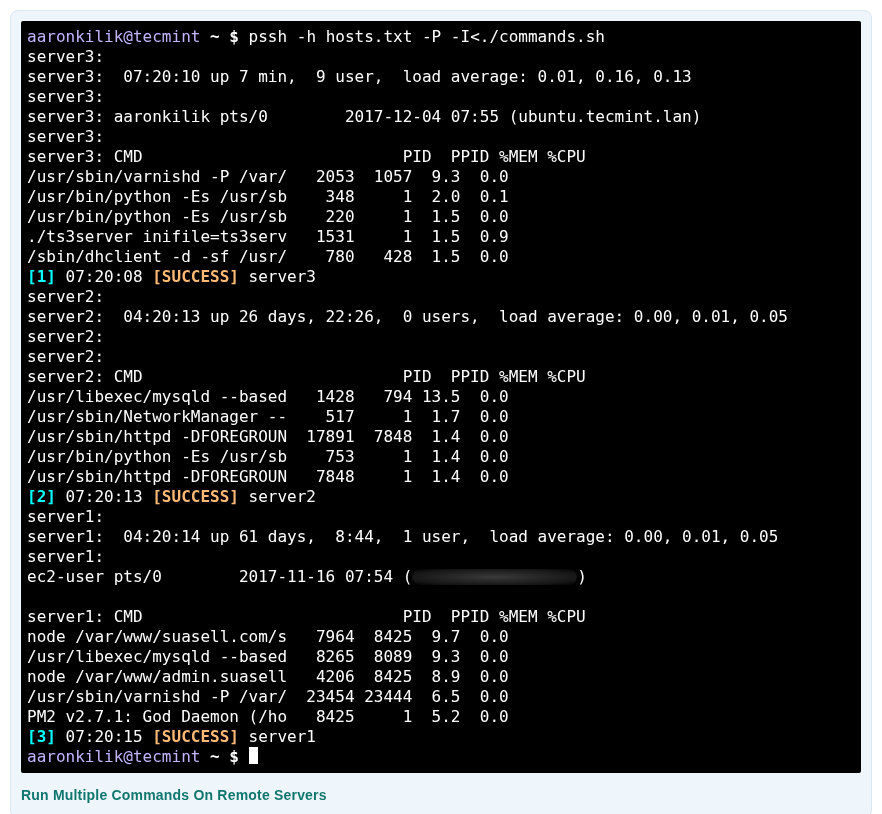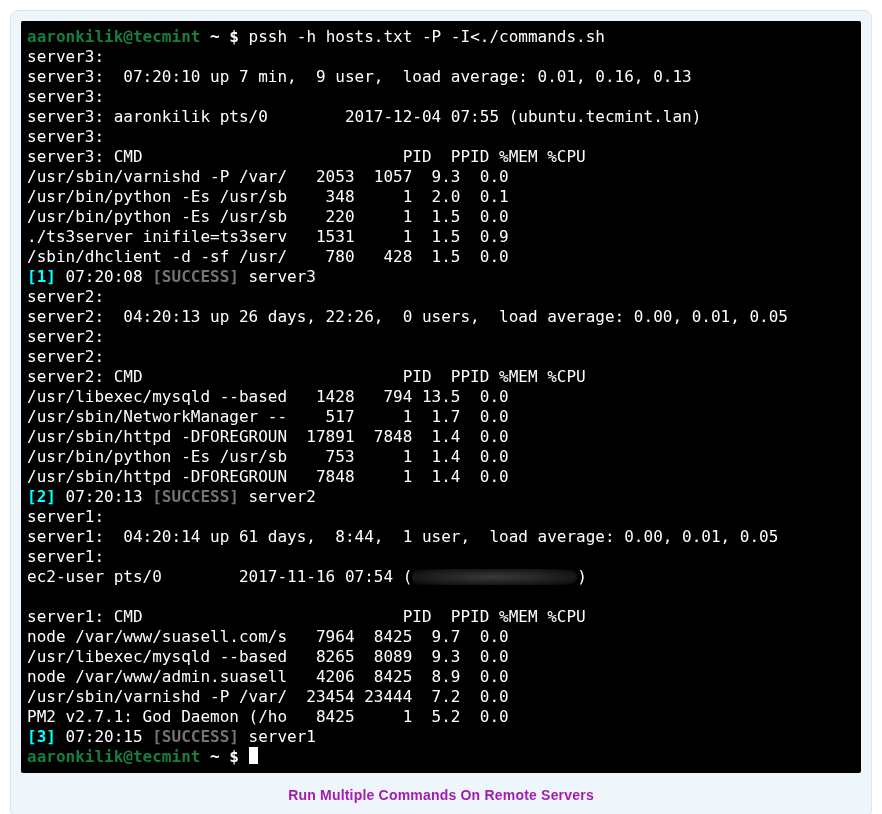--- a/index.html
+++ b/index.html
@@ -22,31 +22,31 @@
     color: #ffffff;
     font-family: "DejaVu Sans Mono", "Menlo", "Consolas", monospace;
     font-size: 16px;
     line-height: 20px;
     white-space: pre;
     padding: 6px 6px 6px 6px;
     border-radius: 2px;
     overflow: hidden;
   }
   .caption {
-    text-align: center;
+    text-align: left;
     font-weight: 700;
     font-size: 14px;
-    color: #a21caf;
+    color: #0f766e;
     margin-top: 14px;
     letter-spacing: 0.2px;
   }
-  .user { color: #15803d; font-weight: bold; }
+  .user { color: #c4b5fd; font-weight: normal; }
   .path { color: #ffffff; font-weight: bold; }
   .cyan { color: #00ffff; font-weight: bold; }
-  .green { color: #737373; font-weight: bold; }
+  .green { color: #fdba74; font-weight: bold; }
   .cursor {
     display: inline-block;
     width: 9px;
     height: 17px;
     background: #ffffff;
     vertical-align: -2px;
   }
   .smudge {
     display: inline-block;
     width: 165px;
@@ -86,18 +86,18 @@
 <span class="cyan">[2]</span><span> 07:20:13 </span><span class="green">[SUCCESS]</span><span> server2</span>
 <span>server1:</span>
 <span>server1:  04:20:14 up 61 days,  8:44,  1 user,  load average: 0.00, 0.01, 0.05</span>
 <span>server1:</span>
 <span>ec2-user pts/0        2017-11-16 07:54 (</span><span class="smudge"></span><span>)</span>
 <span> </span>
 <span>server1: CMD                           PID  PPID %MEM %CPU</span>
 <span>node /var/www/suasell.com/s   7964  8425  9.7  0.0</span>
 <span>/usr/libexec/mysqld --based   8265  8089  9.3  0.0</span>
 <span>node /var/www/admin.suasell   4206  8425  8.9  0.0</span>
-<span>/usr/sbin/varnishd -P /var/  23454 23444  7.2  0.0</span>
+<span>/usr/sbin/varnishd -P /var/  23454 23444  6.5  0.0</span>
 <span>PM2 v2.7.1: God Daemon (/ho   8425     1  5.2  0.0</span>
 <span class="cyan">[3]</span><span> 07:20:15 </span><span class="green">[SUCCESS]</span><span> server1</span>
 <span class="user">aaronkilik@tecmint</span> <span class="path">~ $</span> <span class="cursor"></span></div>
   <div class="caption">Run Multiple Commands On Remote Servers</div>
 </div>
 
 </body></html>

